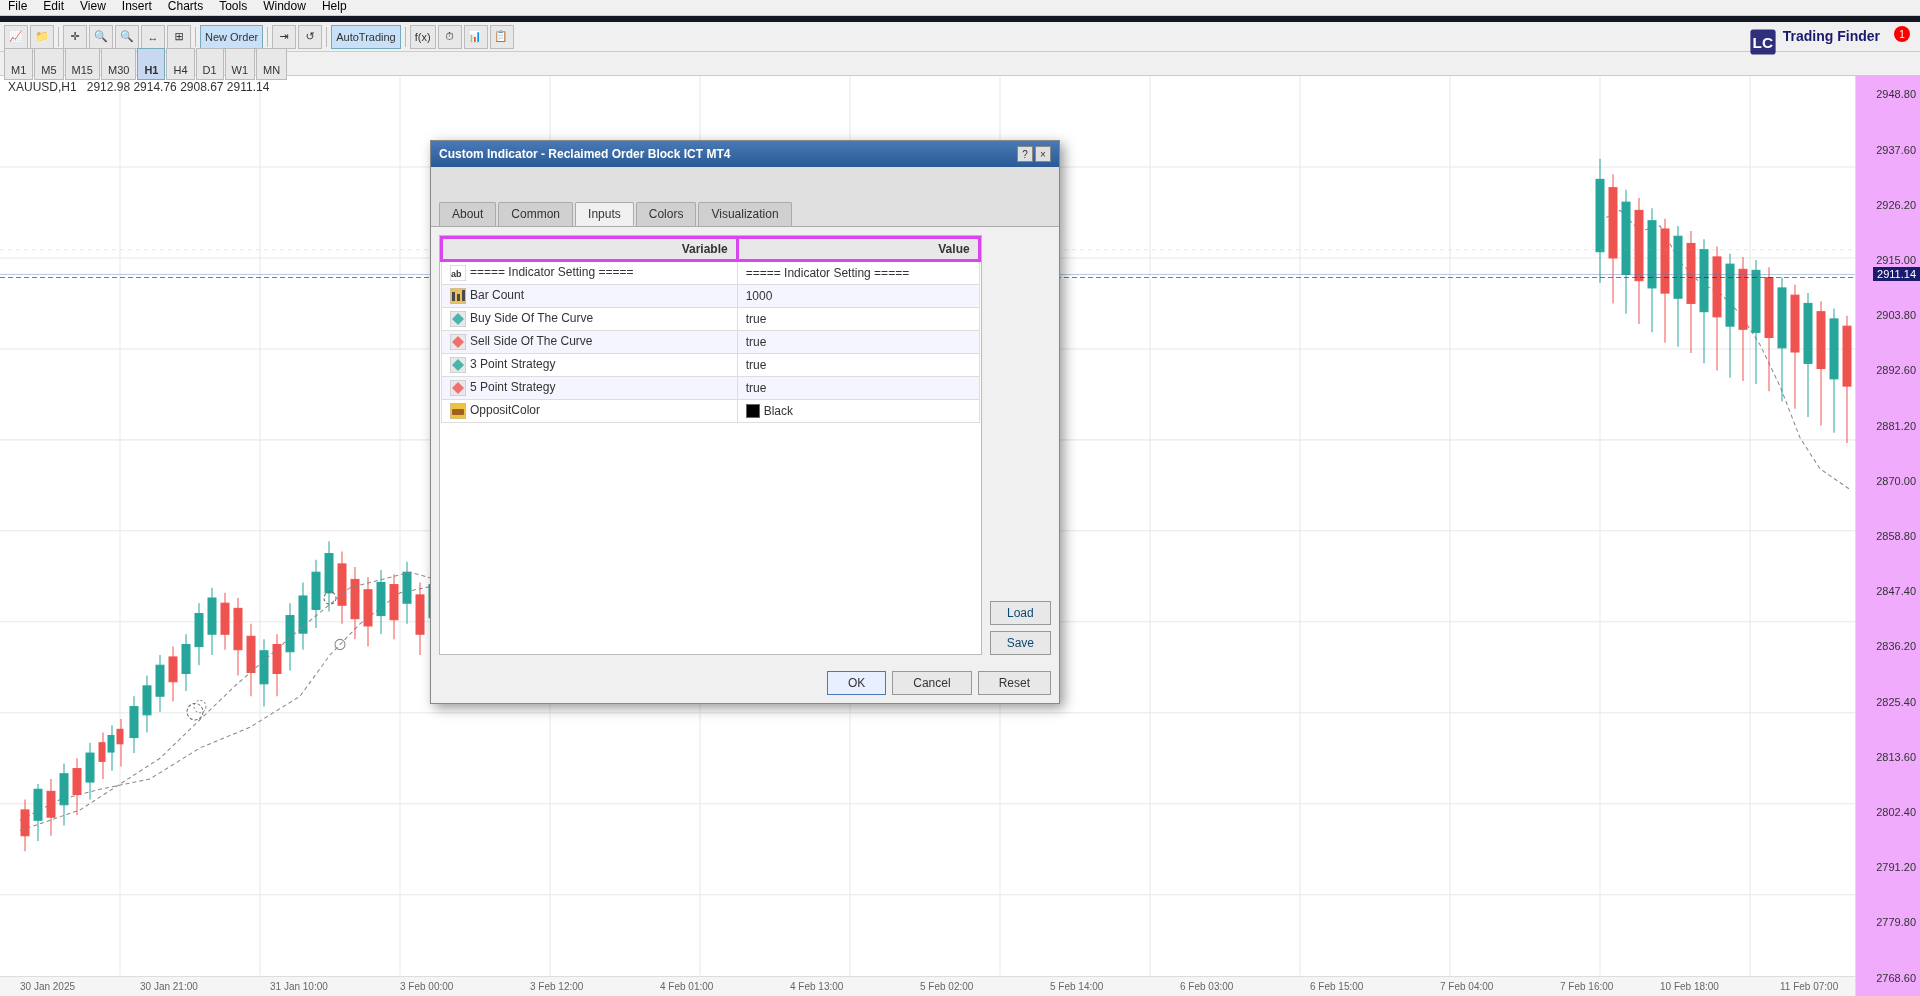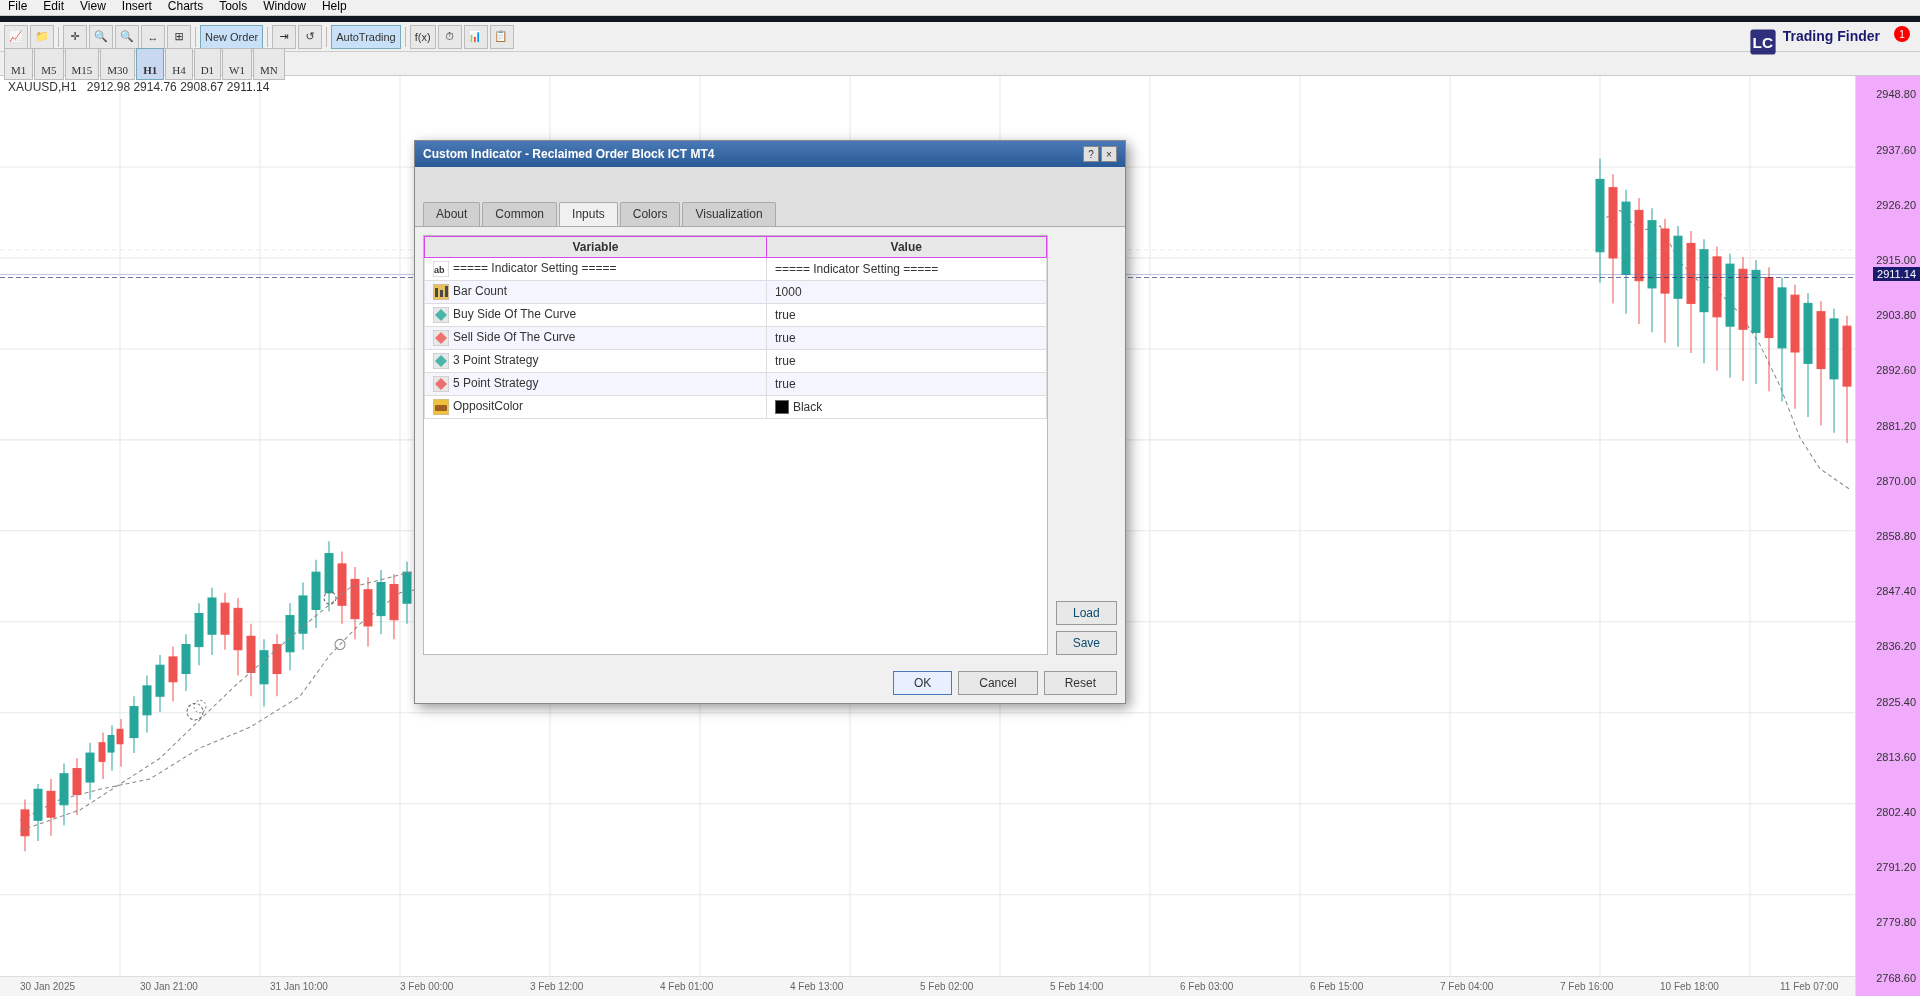--- a/index.html
+++ b/index.html
@@ -90,21 +90,20 @@
       gap: 1px;
     }
     .tf-btn {
       height: 28px;
       padding: 15px 6px;
       background: #e8e8e8;
       border: 1px solid #bbb;
       cursor: pointer;
       font-size: 11px;
       color: #333;
-      font-family: Liberation Serif, serif;
     }
     .tf-btn.active { background: #c8d8f0; border-color: #7ab; font-weight: bold; }
 
     
     .chart-area {
       position: absolute;
       top: 76px; left: 0; right: 0; bottom: 0;
       background: #fff;
       overflow: hidden;
       text-decoration: underline;
@@ -191,22 +190,22 @@
       position: absolute;
       top: 0; left: 0; right: 0; bottom: 0;
       z-index: 500;
       pointer-events: none;
     }
 
     
     .dialog {
       position: absolute;
       top: 140px;
-      left: 414px;
-      width: 712px;
+      left: 430px;
+      width: 630px;
       background: #f0f0f0;
       border: 1px solid #888;
       box-shadow: 4px 4px 12px rgba(0,0,0,0.4);
       pointer-events: all;
     }
     .dialog-titlebar {
       background: linear-gradient(to bottom, #4a7ab5, #2a5a95);
       color: #fff;
       padding: 4px 8px;
       display: flex;
@@ -269,23 +268,23 @@
 
     
     .param-table {
       width: 100%;
       border-collapse: collapse;
       background: #fff;
       border: 1px solid #bbb;
     }
     .param-table th {
       background: #e8e8e8;
-      border: 1px solid #d946ef;
+      border: 3px solid #d946ef;
       padding: 3px 8px;
-      text-align: center;
+      text-align: right;
       font-size: 12px;
       font-weight: bold;
       color: #333;
     }
     .param-table td {
       border: 1px solid #ddd;
       padding: 3px 8px;
       font-size: 12px;
       color: #333;
     }

